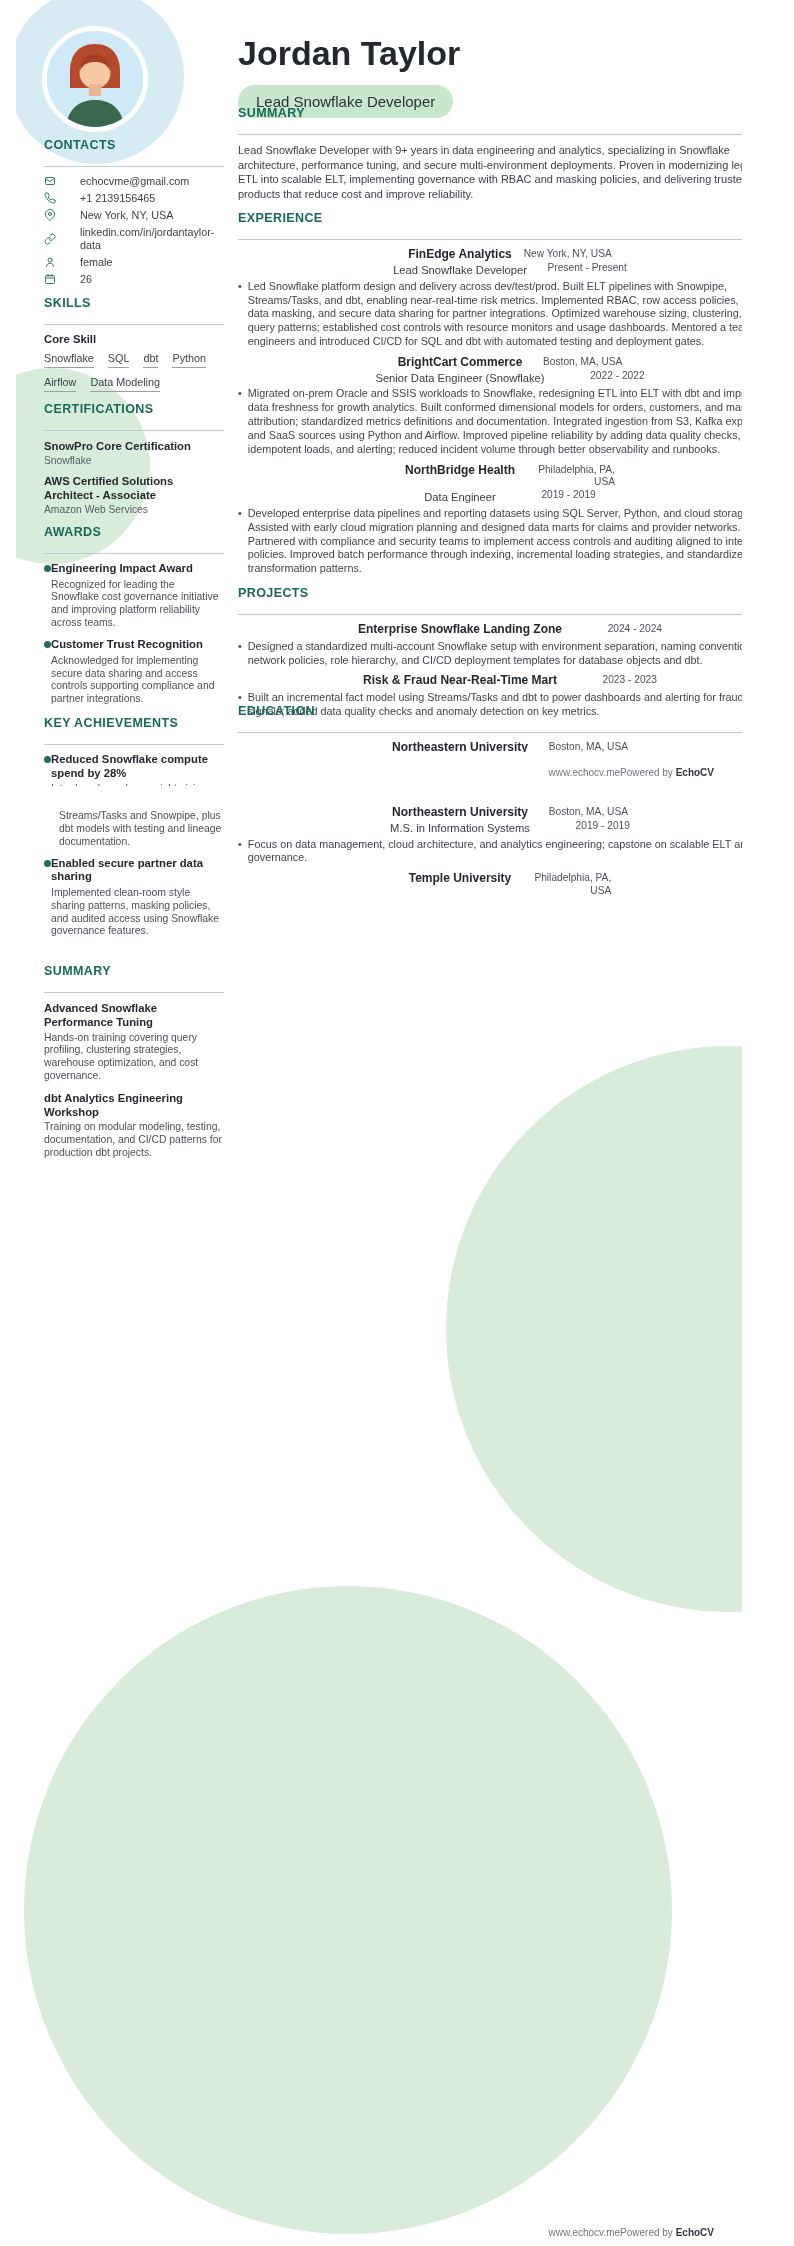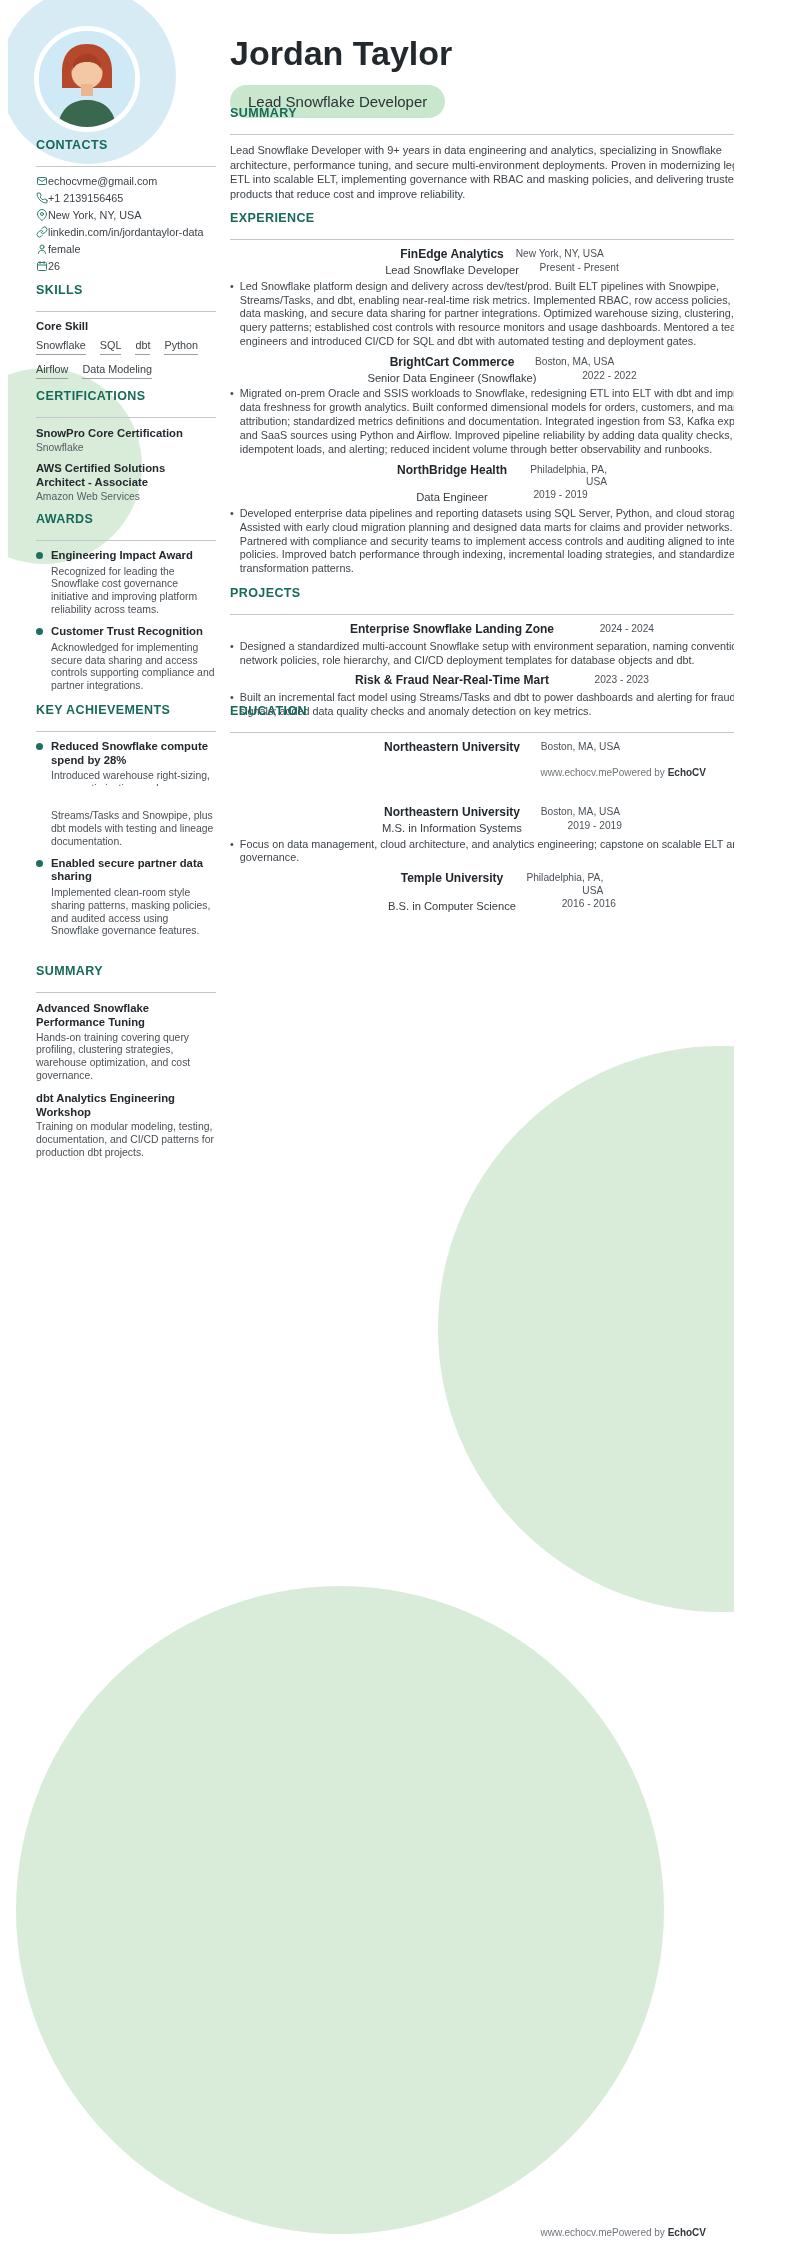--- a/index.html
+++ b/index.html
@@ -1,46 +1,46 @@
 <!DOCTYPE html>
 <html><head>
 <meta charset="utf-8">
 <style>
   *{margin:0;padding:0;box-sizing:border-box}
   html,body{background:#ffffff}
   body{font-family:"Liberation Sans",sans-serif;}
   .canvas{position:relative;width:794px;height:2246px;margin:0 auto;background:#fff;overflow:hidden}
   .circle{position:absolute;border-radius:50%}
-  .page{position:absolute;left:8px;width:726px;overflow:hidden}
+  .page{position:absolute;left:16px;width:726px;overflow:hidden}
   .page-1{top:0;height:786px}
   .page-2{top:786px;height:1460px}
   .avatar-ring{position:absolute;top:26px;left:26px;width:106px;height:106px;border-radius:50%;border:5px solid #fff;overflow:hidden;z-index:2;background:#cfe9f6}
   .avatar-ring svg{display:block;width:100%;height:100%}
   .header-block{position:absolute;left:222px;top:34px;z-index:1}
   .name{font-size:34px;font-weight:bold;color:#23282d}
   .badge{display:inline-block;margin-top:12px;background:#c9e7cd;color:#2c3237;font-size:15px;line-height:1;padding:9px 18px;border-radius:17px}
   .sidebar{position:absolute;left:28px;width:180px;z-index:1}
   .sidebar.p1{top:138px}
   .sidebar.p2{top:24px}
   .main{position:absolute;left:222px;width:544px;z-index:1}
   .main.p1{top:106px}
   .main.p2{top:20px}
   .sec-hdg{font-size:12.5px;font-weight:bold;color:#17695a;letter-spacing:.4px;padding-bottom:14px;border-bottom:1px solid #c3c7cb;margin-bottom:8px}
   .sb-section{margin-bottom:10px}
   .m-section{margin-bottom:10px}
-  .contact-row{display:flex;align-items:center;gap:0;margin-bottom:4px;font-size:10.8px;color:#3c4248;line-height:1.2}
+  .contact-row{display:flex;align-items:center;gap:24px;margin-bottom:4px;font-size:10.8px;color:#3c4248;line-height:1.2}
   .cicon{width:12px;height:12px;flex:0 0 12px;display:inline-block}
   .cicon svg{width:12px;height:12px;stroke:#2e7d6e;fill:none;stroke-width:2;stroke-linecap:round;stroke-linejoin:round;display:block}
   .skill-group{font-size:11.3px;font-weight:bold;color:#24292e;margin:1px 0 7px}
   .chips{display:flex;flex-wrap:wrap;gap:8px 14px}
   .chip{font-size:10.8px;color:#3c4248;padding-bottom:3px;border-bottom:1px solid #9aa0a6}
   .cert-item{margin-bottom:8px}
   .cert-name{font-size:11.3px;font-weight:bold;color:#24292e;line-height:1.25;margin-bottom:2px}
   .cert-org{font-size:10.3px;color:#565c62}
-  .dot-item{display:flex;gap:8px;margin-bottom:8px}
+  .dot-item{display:flex;gap:0;margin-bottom:8px}
   .dot{width:7px;height:7px;border-radius:50%;background:#1f6f60;margin-top:3px;flex:0 0 7px}
   .dot-title{font-size:11.3px;font-weight:bold;color:#24292e;line-height:1.2;margin-bottom:3px}
   .dot-desc{font-size:10.4px;color:#4a5056;line-height:1.24}
   .cont-text{font-size:10.4px;color:#4a5056;line-height:1.24;margin:0 0 8px 15px}
   .para{font-size:11px;color:#3c4248;line-height:1.32}
   .xp-item{margin-bottom:7px}
   .row{display:flex;justify-content:center;align-items:flex-start}
   .xp-co{font-size:12px;font-weight:bold;color:#23282d;line-height:1.15}
   .meta{font-size:10.2px;color:#4b5158;text-align:right;flex:0 0 100px;line-height:1.25}
   .xp-role{font-size:11.2px;color:#363c42;line-height:1.15;margin-top:2px}
@@ -346,24 +346,20 @@
             <span>Focus on data management, cloud architecture, and analytics engineering; capstone on scalable ELT and governance.</span>
           </div>
         </div>
       </div>
 
       <div class="xp-item">
         <div class="row">
           <div class="xp-co">Temple University</div>
           <div class="meta">Philadelphia, PA, USA</div>
         </div>
-        <div class="row">
-          <div class="xp-role">B.S. in Computer Science</div>
-          <div class="meta">2016 - 2016</div>
-        </div>
       </div>
     </div>
 
     <div class="footer">
       <span>www.echocv.me</span>
       <span><span>Powered by</span> <span class="brand">EchoCV</span></span>
     </div>
   </div>
 
 </div>

